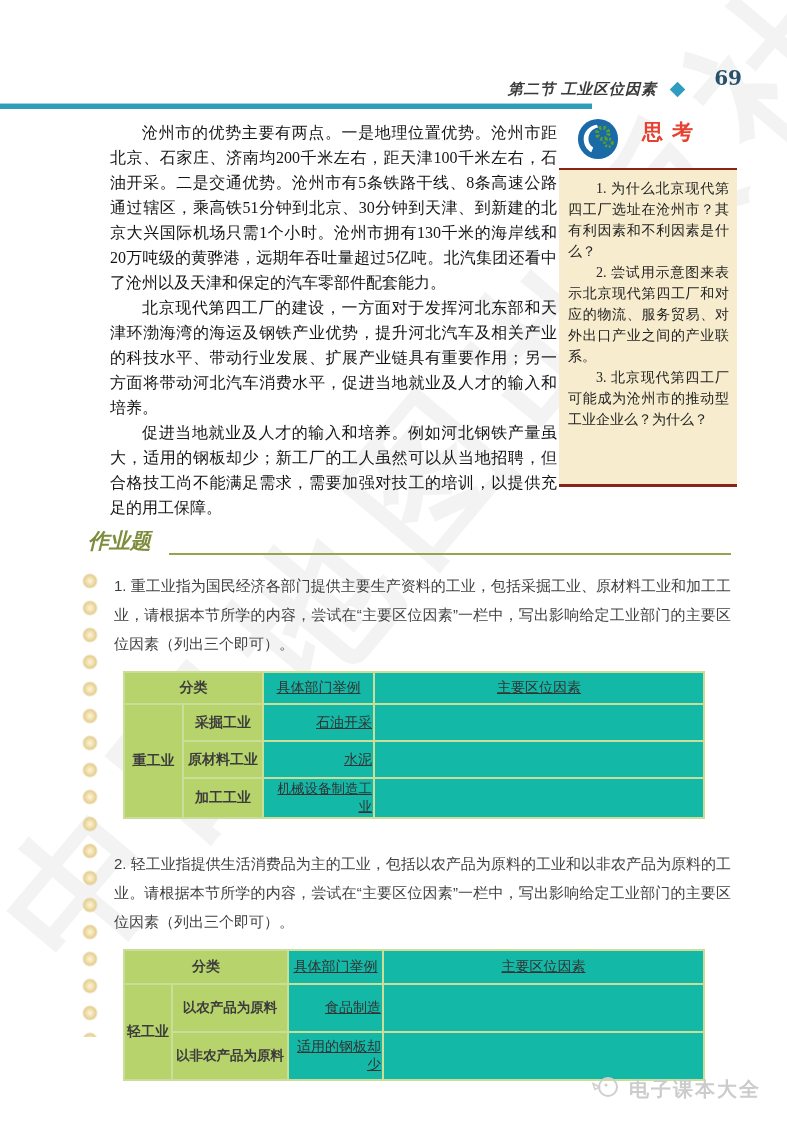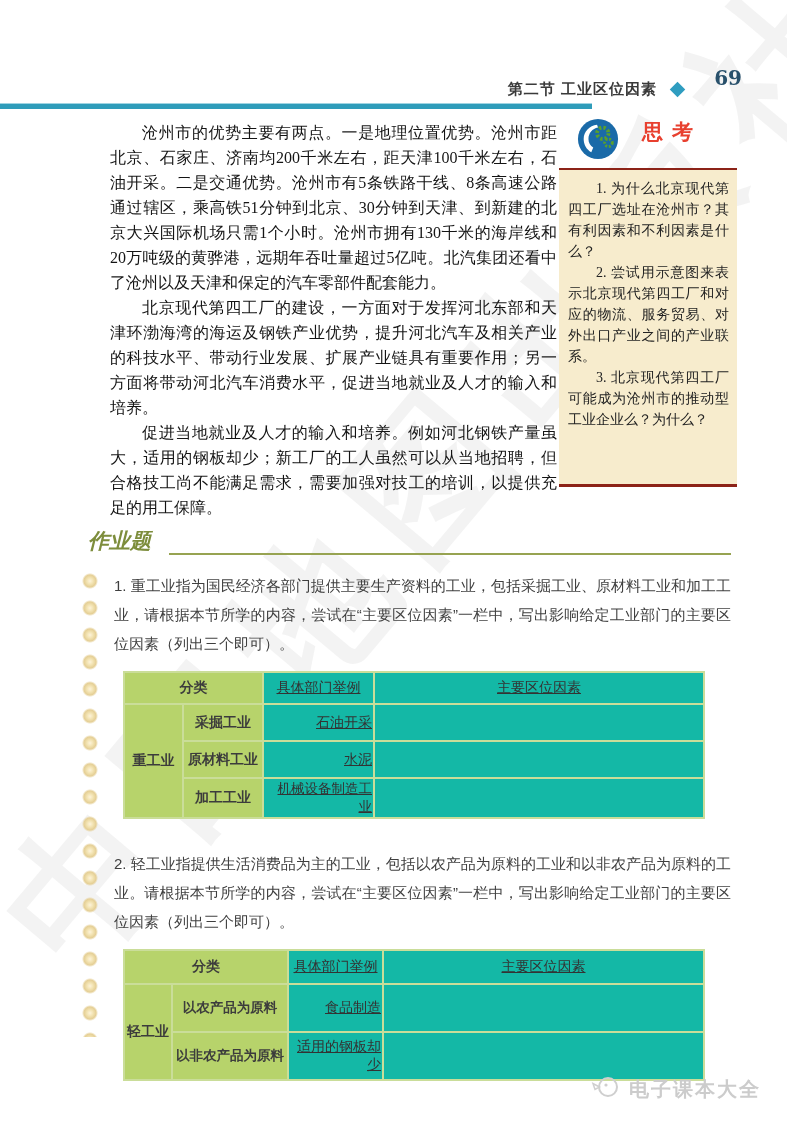--- a/index.html
+++ b/index.html
@@ -7,21 +7,21 @@
         font-family:"Liberation Serif",serif;}
 
   
   .diag-watermark{position:absolute;left:-40px;top:880px;transform:rotate(-50deg);
         transform-origin:0 0;font-size:150px;font-weight:bold;letter-spacing:28px;
         white-space:nowrap;color:rgba(160,160,160,0.12);pointer-events:none;
         font-family:"Liberation Serif",serif;}
 
   
   .header-title{position:absolute;top:80px;right:130px;font-family:"Liberation Sans",sans-serif;
-        font-weight:bold;font-size:15px;color:#3a3a3a;letter-spacing:1px;}
+        font-weight:bold;font-size:15px;color:#3a3a3a;letter-spacing:1px;font-style:italic;}
   .header-diamond{position:absolute;top:84px;right:104px;width:11px;height:11px;
         background:#2f9dc0;transform:rotate(45deg);}
   .header-pagenum{position:absolute;top:66px;right:45px;font-size:20px;font-weight:bold;
         color:#28506b;font-family:"DejaVu Serif",serif;}
   .header-rule{position:absolute;top:103px;left:0;width:592px;height:5px;background:#2f9cba;
         border-top:1px solid #9fd4e2;}
 
   
   .main-text{position:absolute;left:110px;top:120px;width:447px;}
   .main-text p{margin:0;text-indent:2em;font-size:16px;line-height:25px;

